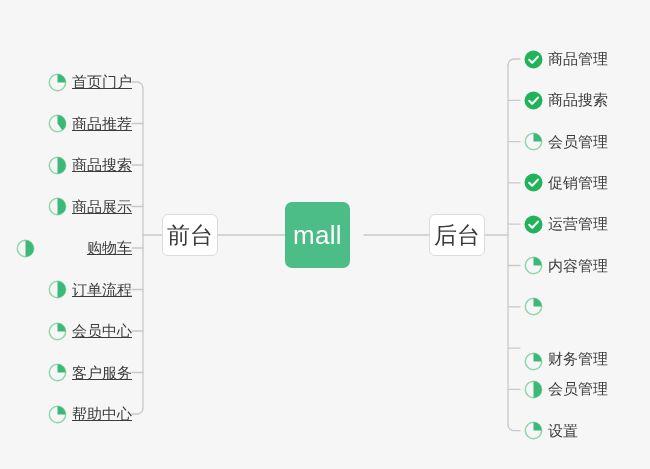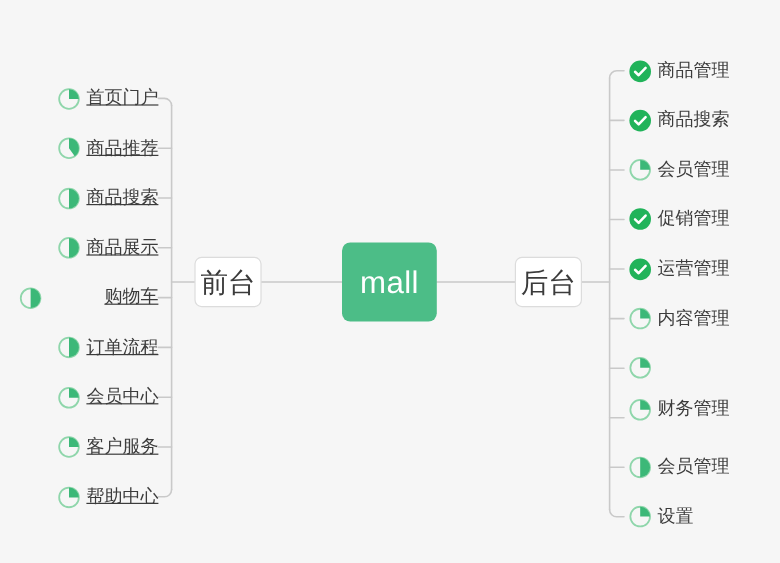--- a/index.html
+++ b/index.html
@@ -27,21 +27,21 @@
     width: 650px;
     height: 469px;
     pointer-events: none;
   }
 
   
   .root-node {
     position: absolute;
     left: 285px;
     top: 202px;
-    width: 79px;
+    width: 65px;
     height: 66px;
     background: #4cbd87;
     border-radius: 7px;
     display: flex;
     align-items: center;
     justify-content: center;
     color: #ffffff;
     font-size: 26px;
     letter-spacing: 0.3px;
     box-sizing: border-box;
@@ -281,21 +281,21 @@
         <span class="leaf-label">内容管理</span>
       </div>
       <div class="leaf right" style="top: 293.8px;">
         <span class="status-icon">
           <svg width="19" height="19" viewBox="0 0 19 19">
       <circle cx="9.5" cy="9.5" r="8.2" fill="none" stroke="#8fd6ab" stroke-width="1.5"></circle>
       <path d="M 9.5 9.5 L 9.5 1.3000000000000007 A 8.2 8.2 0 0 1 17.7 9.5 Z" fill="#3cb878"></path>
     </svg>
         </span>
       </div>
-      <div class="leaf right" style="top: 328px;">
+      <div class="leaf right" style="top: 348px; font-family: Liberation Mono, monospace;">
         <span class="status-icon">
           <svg width="19" height="19" viewBox="0 0 19 19">
       <circle cx="9.5" cy="9.5" r="8.2" fill="none" stroke="#8fd6ab" stroke-width="1.5"></circle>
       <path d="M 9.5 9.5 L 9.5 1.3000000000000007 A 8.2 8.2 0 0 1 17.7 9.5 Z" fill="#3cb878"></path>
     </svg>
         </span>
         <span class="leaf-label">财务管理</span>
       </div>
       <div class="leaf right" style="top: 376.4px;">
         <span class="status-icon">

